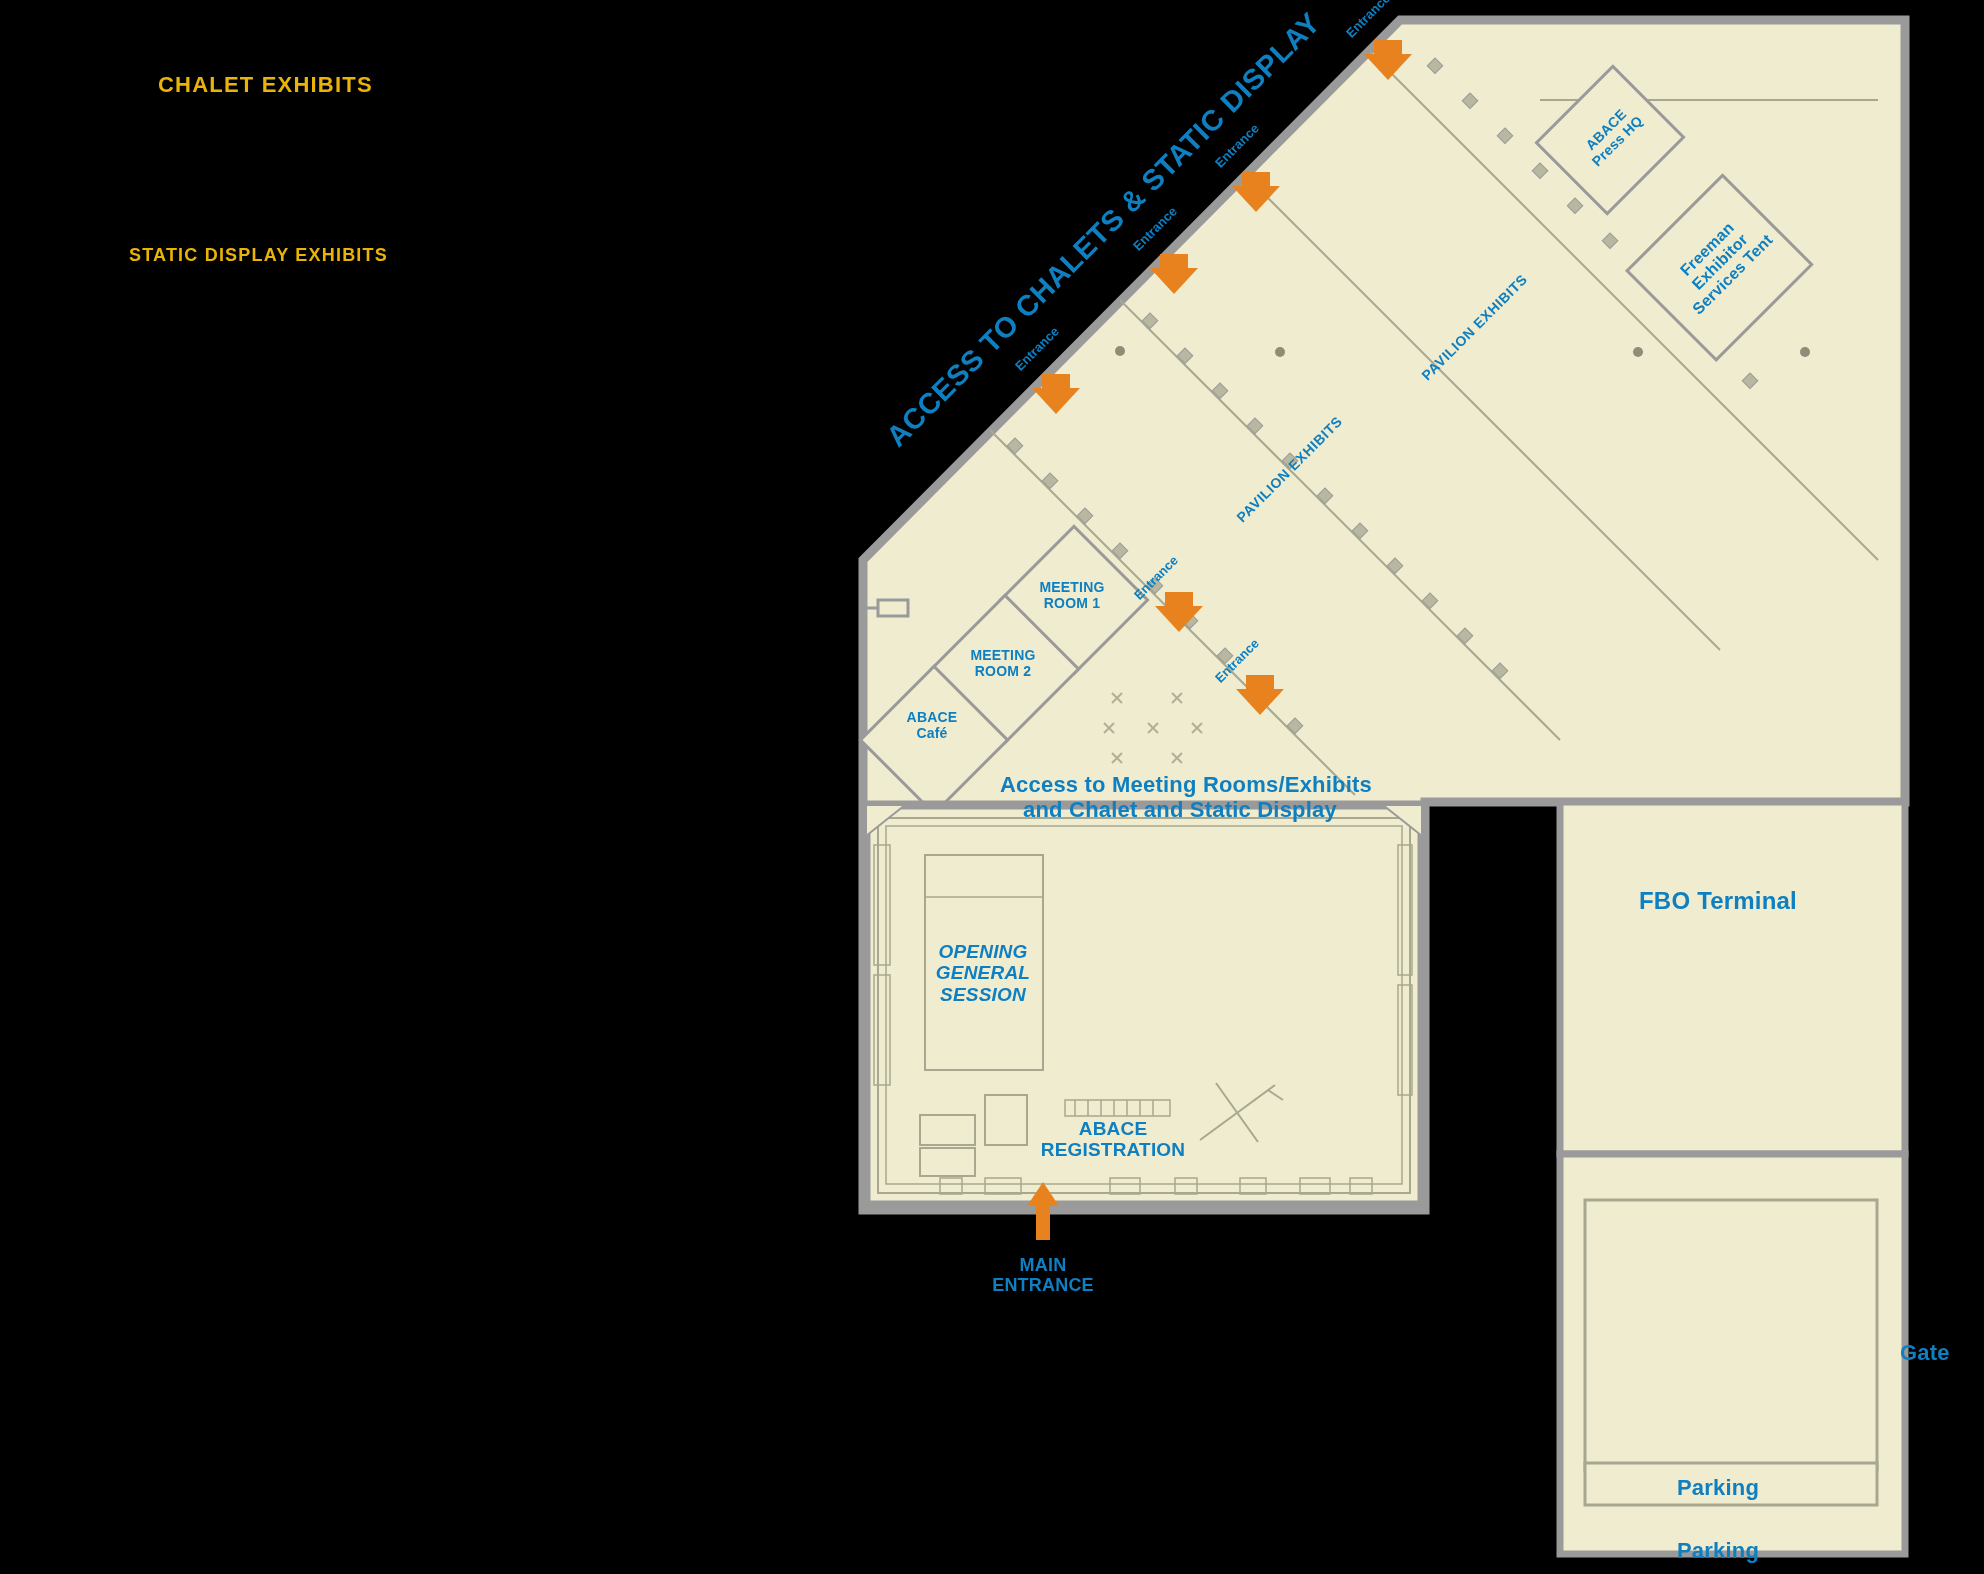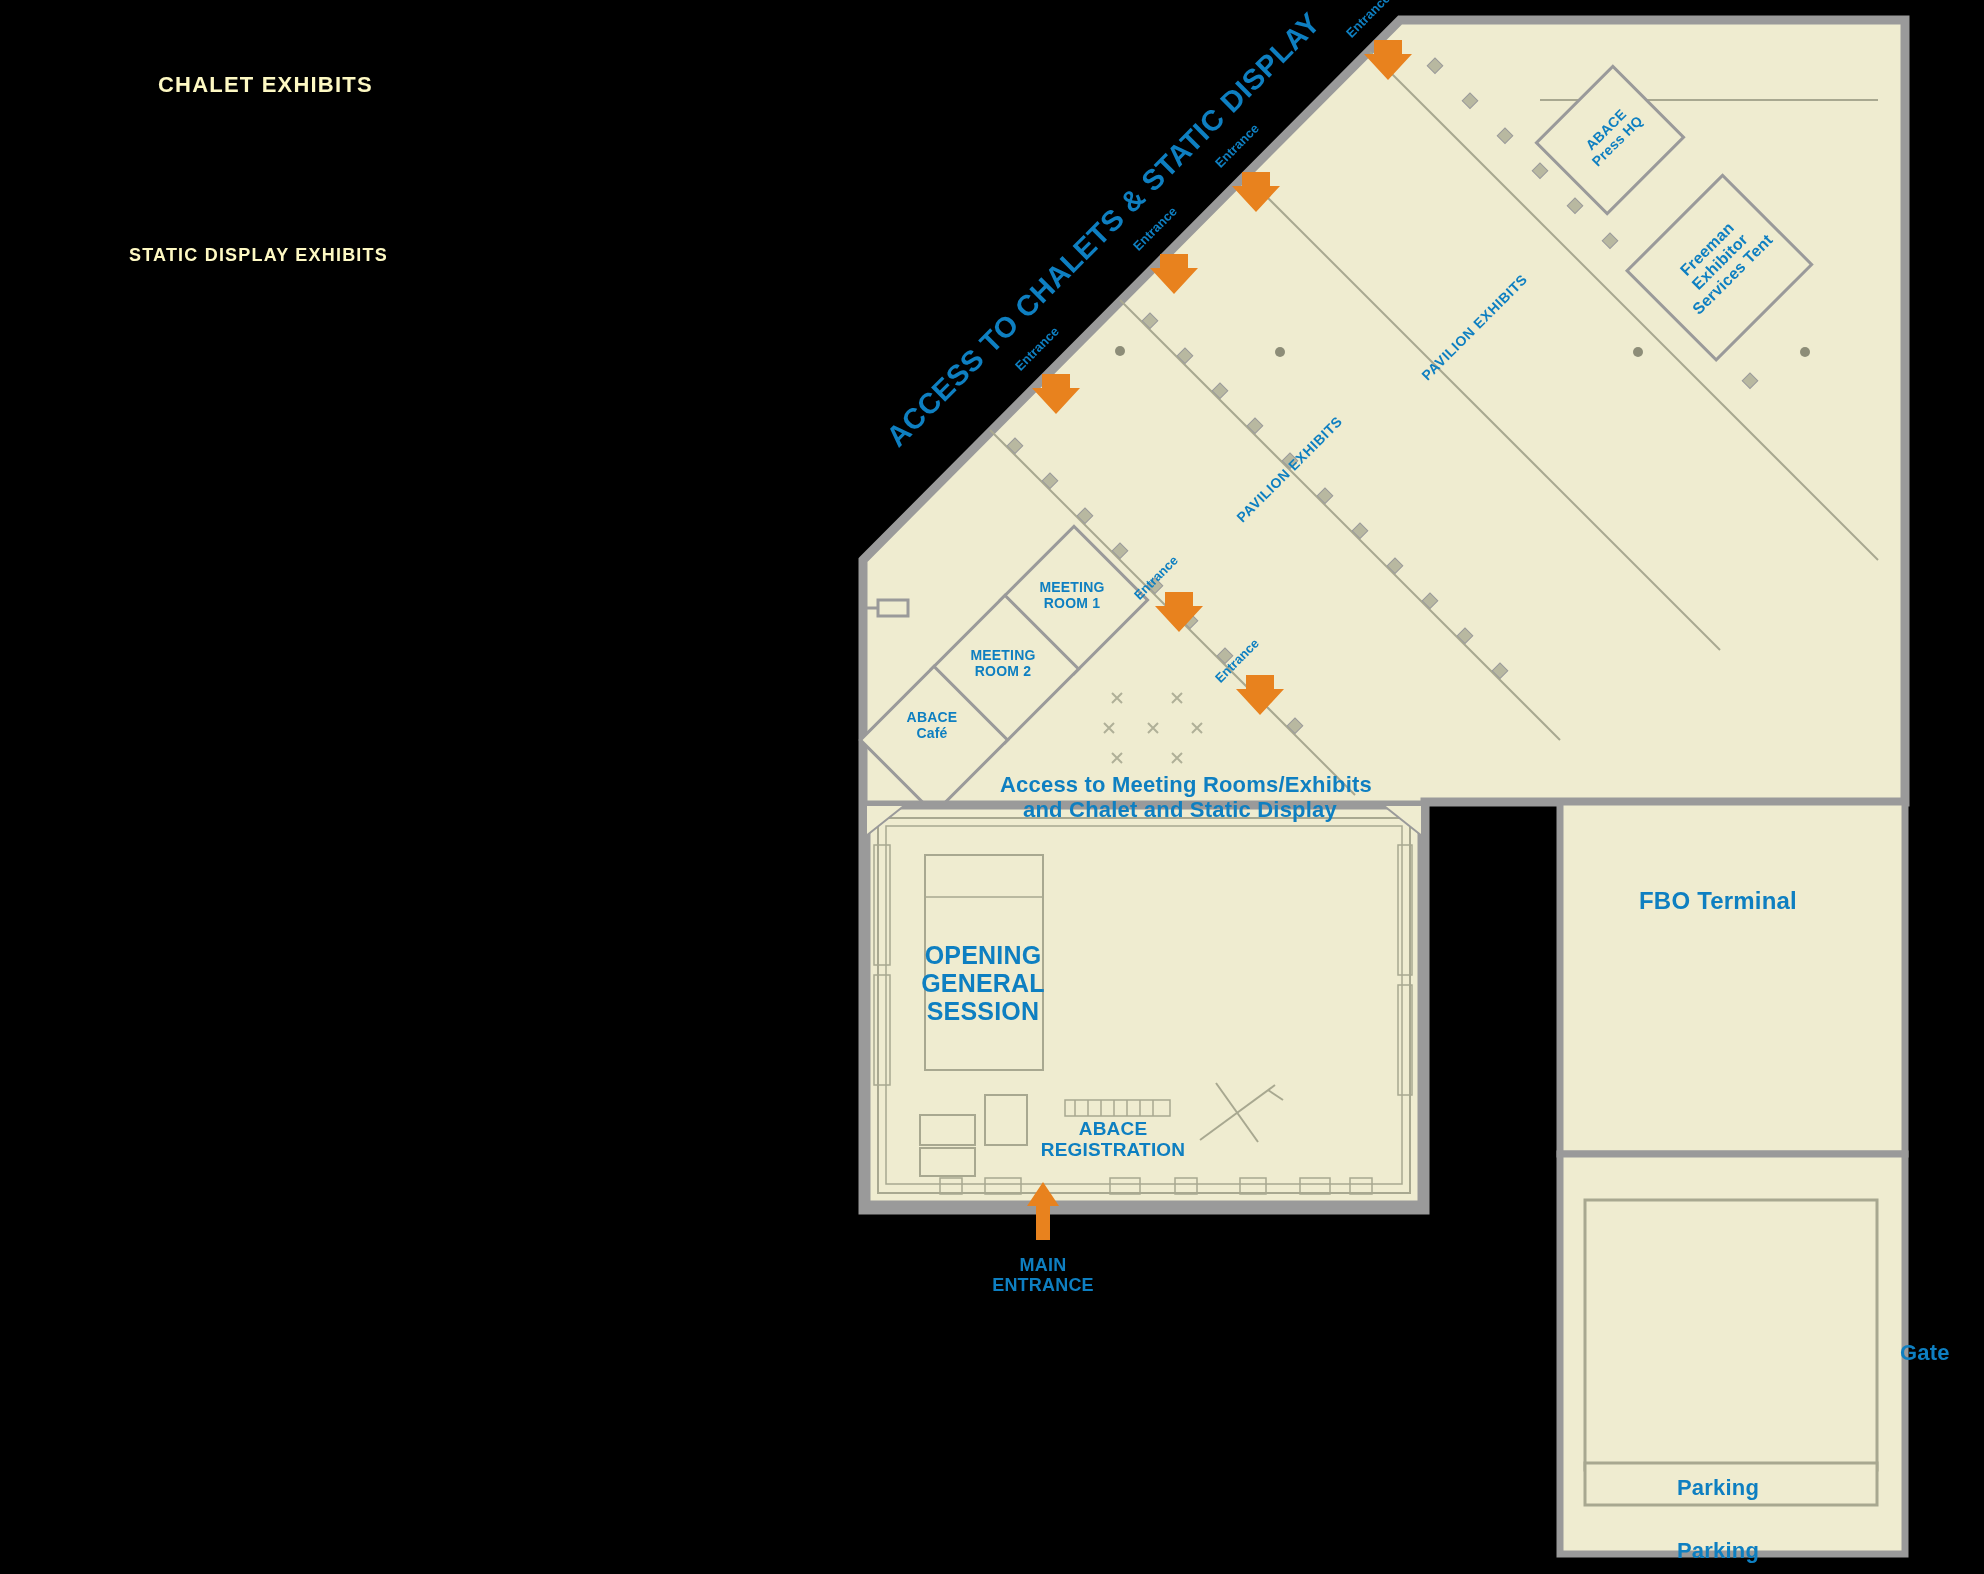--- a/index.html
+++ b/index.html
@@ -4,21 +4,21 @@
 <style>
   html,body{margin:0;padding:0;background:#000;}
   body{width:1984px;height:1574px;position:relative;overflow:hidden;
        font-family:"Liberation Sans", sans-serif;}
   #stage{position:absolute;left:0;top:0;width:1984px;height:1574px;background:#000;}
   svg#map{position:absolute;left:0;top:0;width:1984px;height:1574px;display:block;}
 
   .lbl{position:absolute;color:#0e7fc1;font-weight:bold;text-align:center;
        line-height:1.12;letter-spacing:0.2px;white-space:pre;}
   .entrance{position:absolute;color:#0e7fc1;font-weight:bold;font-size:13px;white-space:nowrap;}
-  .hdr{position:absolute;color:#fef9c3;font-weight:bold;letter-spacing:1.2px;}
+  .hdr{position:absolute;color:#eab308;font-weight:bold;letter-spacing:1.2px;}
 </style>
 </head>
 <body>
 
 <div id="stage">
 
   <svg id="map" viewBox="0 0 1984 1574">
     <defs>
       <marker id="arrowOrange" markerWidth="8" markerHeight="8" refX="4" refY="4" orient="auto">
         <path d="M0,0 L8,4 L0,8 z" fill="#e8821e"></path>
@@ -206,21 +206,21 @@
 
   <div class="lbl" style="left:1072px;top:600px;width:120px;margin-left:-60px;margin-top:-20px;font-size:14px;">MEETING
 ROOM 1</div>
 
   <div class="lbl" style="left:1003px;top:668px;width:120px;margin-left:-60px;margin-top:-20px;font-size:14px;">MEETING
 ROOM 2</div>
 
   <div class="lbl" style="left:932px;top:730px;width:120px;margin-left:-60px;margin-top:-20px;font-size:14px;">ABACE
 Café</div>
 
-  <div class="lbl" style="left:983px;top:975px;width:170px;margin-left:-85px;margin-top:-34px;font-size:25px;">OPENING
+  <div class="lbl" style="left:983px;top:975px;width:170px;margin-left:-85px;margin-top:-34px;font-size:19px;font-style:italic;">OPENING
 GENERAL
 SESSION</div>
 
   <div class="lbl" style="left:1113px;top:1140px;width:220px;margin-left:-110px;margin-top:-22px;font-size:19px;">ABACE
 REGISTRATION</div>
 
   <div class="lbl" style="left:1718px;top:903px;width:300px;margin-left:-150px;margin-top:-15px;font-size:24px;">FBO Terminal</div>
 
   <div class="lbl" style="left:1718px;top:1490px;width:240px;margin-left:-120px;margin-top:-14px;font-size:22px;">Parking</div>
 

